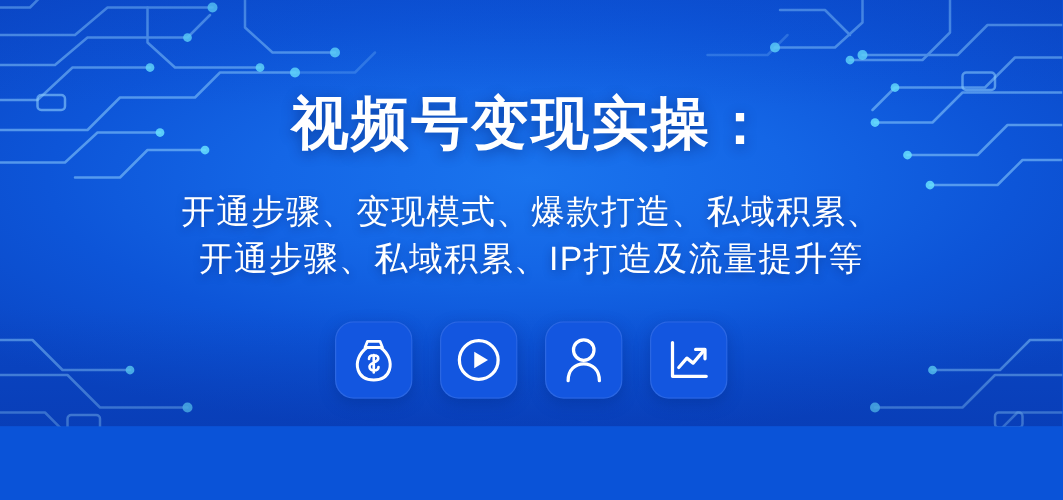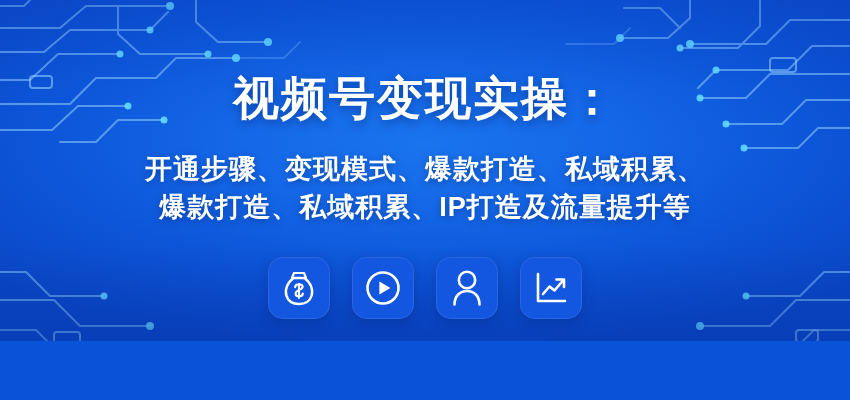--- a/index.html
+++ b/index.html
@@ -25,21 +25,21 @@
   }
   .title{
     margin-top:68px;
     font-size:46px;font-weight:bold;color:#ffffff;
     letter-spacing:2px;
     text-shadow:0 3px 10px rgba(0,25,90,0.45);
     white-space:nowrap;
   }
   .sub{
     margin-top:20px;
-    font-size:27px;font-weight:bold;color:#ffffff;
+    font-size:27px;font-weight:normal;color:#ffffff;
     letter-spacing:1px;line-height:1.42;text-align:center;
     text-shadow:0 2px 7px rgba(0,25,90,0.4);
     white-space:nowrap;
   }
   .sub-line{display:block;}
   .icons{
     margin-top:30px;
     display:flex;gap:22px;align-items:center;justify-content:center;
   }
   .icon-tile{
@@ -136,21 +136,21 @@
       <rect x="54" y="332" width="26" height="14" rx="3"></rect>
       <rect x="796" y="330" width="22" height="12" rx="3"></rect>
       <rect x="30" y="76" width="22" height="12" rx="3"></rect>
     </g>
   </svg>
 
   <div class="content">
     <div class="title">视频号变现实操：</div>
     <div class="sub">
       <span class="sub-line">开通步骤、变现模式、爆款打造、私域积累、</span>
-      <span class="sub-line">爆款打造、私域积累、IP打造及流量提升等</span>
+      <span class="sub-line">开通步骤、私域积累、IP打造及流量提升等</span>
     </div>
 
     <div class="icons">
 
       <div class="icon-tile">
         <span>
           <svg width="34" height="36" viewBox="0 0 34 36" xmlns="http://www.w3.org/2000/svg">
             <path d="M12 3 L10 8 H24 L22 3 Z" fill="none" stroke="#ffffff" stroke-width="2.2" stroke-linejoin="round"></path>
             <path d="M11.5 8 C5 13 2.5 20 4.5 26 C6.3 31.5 11 34 17 34 C23 34 27.7 31.5 29.5 26 C31.5 20 29 13 22.5 8 Z" fill="none" stroke="#ffffff" stroke-width="2.4" stroke-linejoin="round"></path>
             <path d="M17 14 V28 M13.2 17.2 C13.2 15.2 14.8 14.2 17 14.2 C19.2 14.2 20.6 15.2 20.6 16.8 C20.6 20.4 13.6 19.4 13.6 23.4 C13.6 25.2 15.2 26.4 17 26.4 C19.2 26.4 20.8 25.4 20.8 23.6" fill="none" stroke="#ffffff" stroke-width="2.1" stroke-linecap="round"></path>

